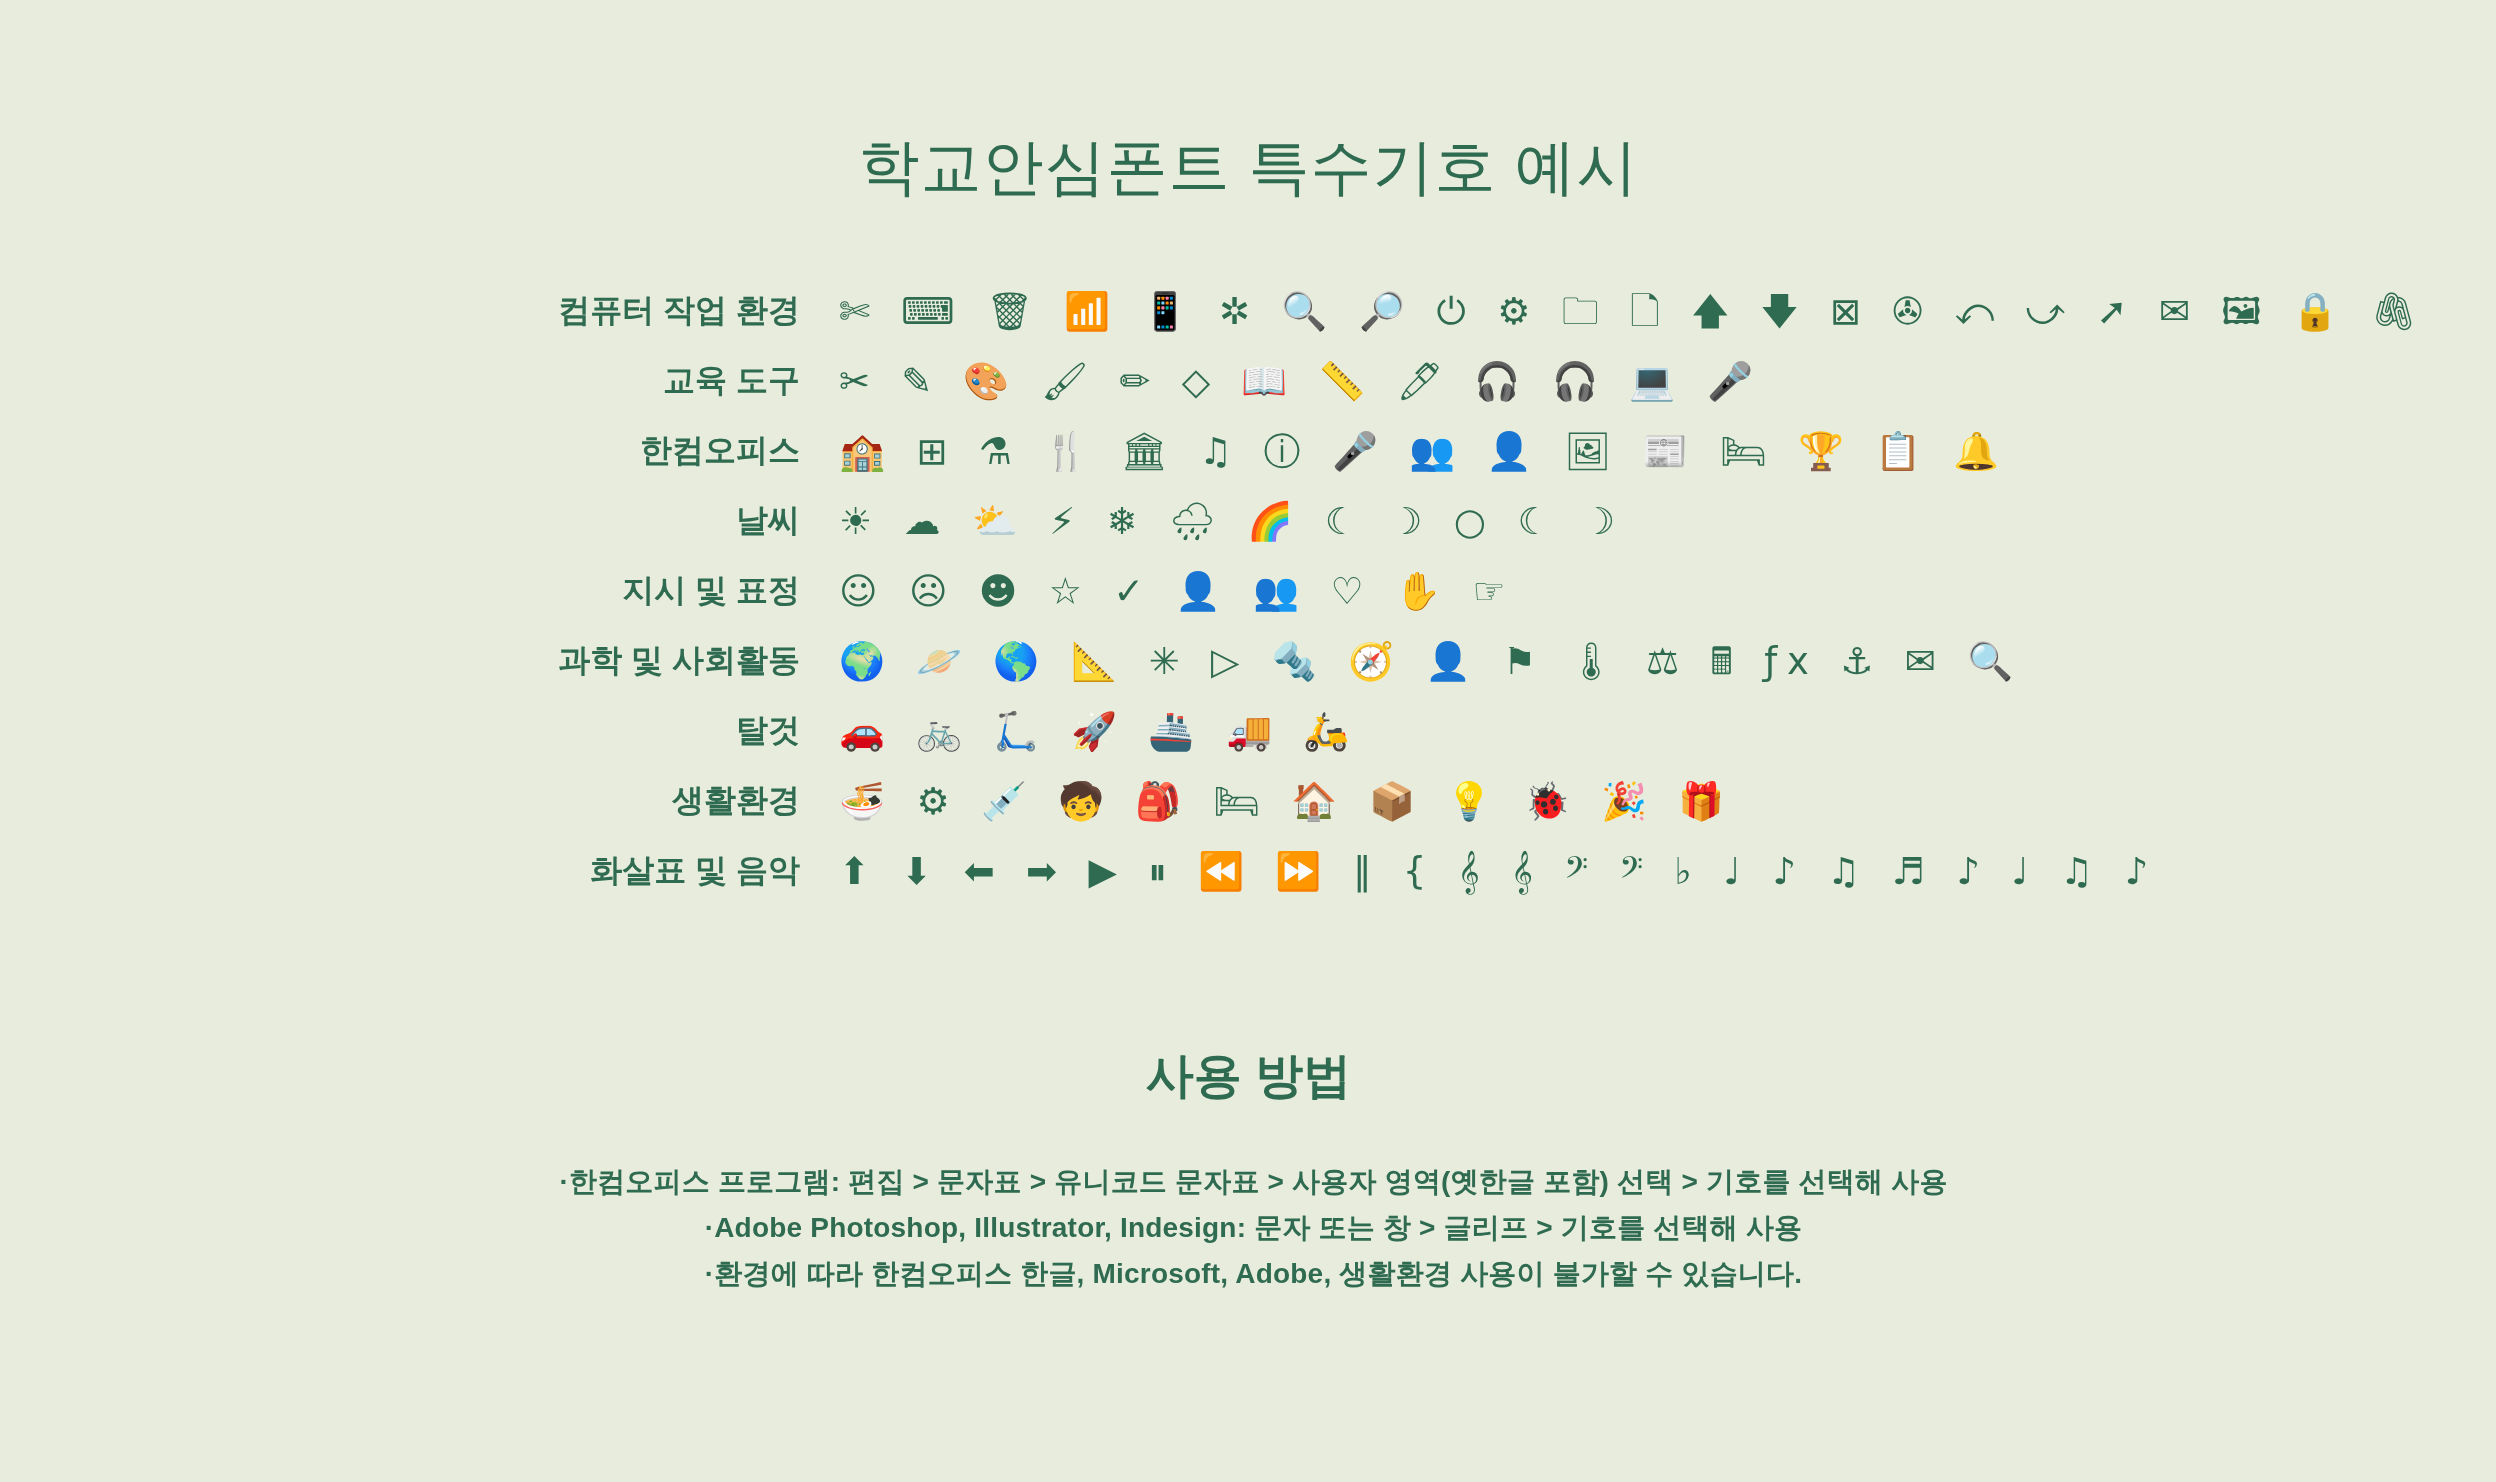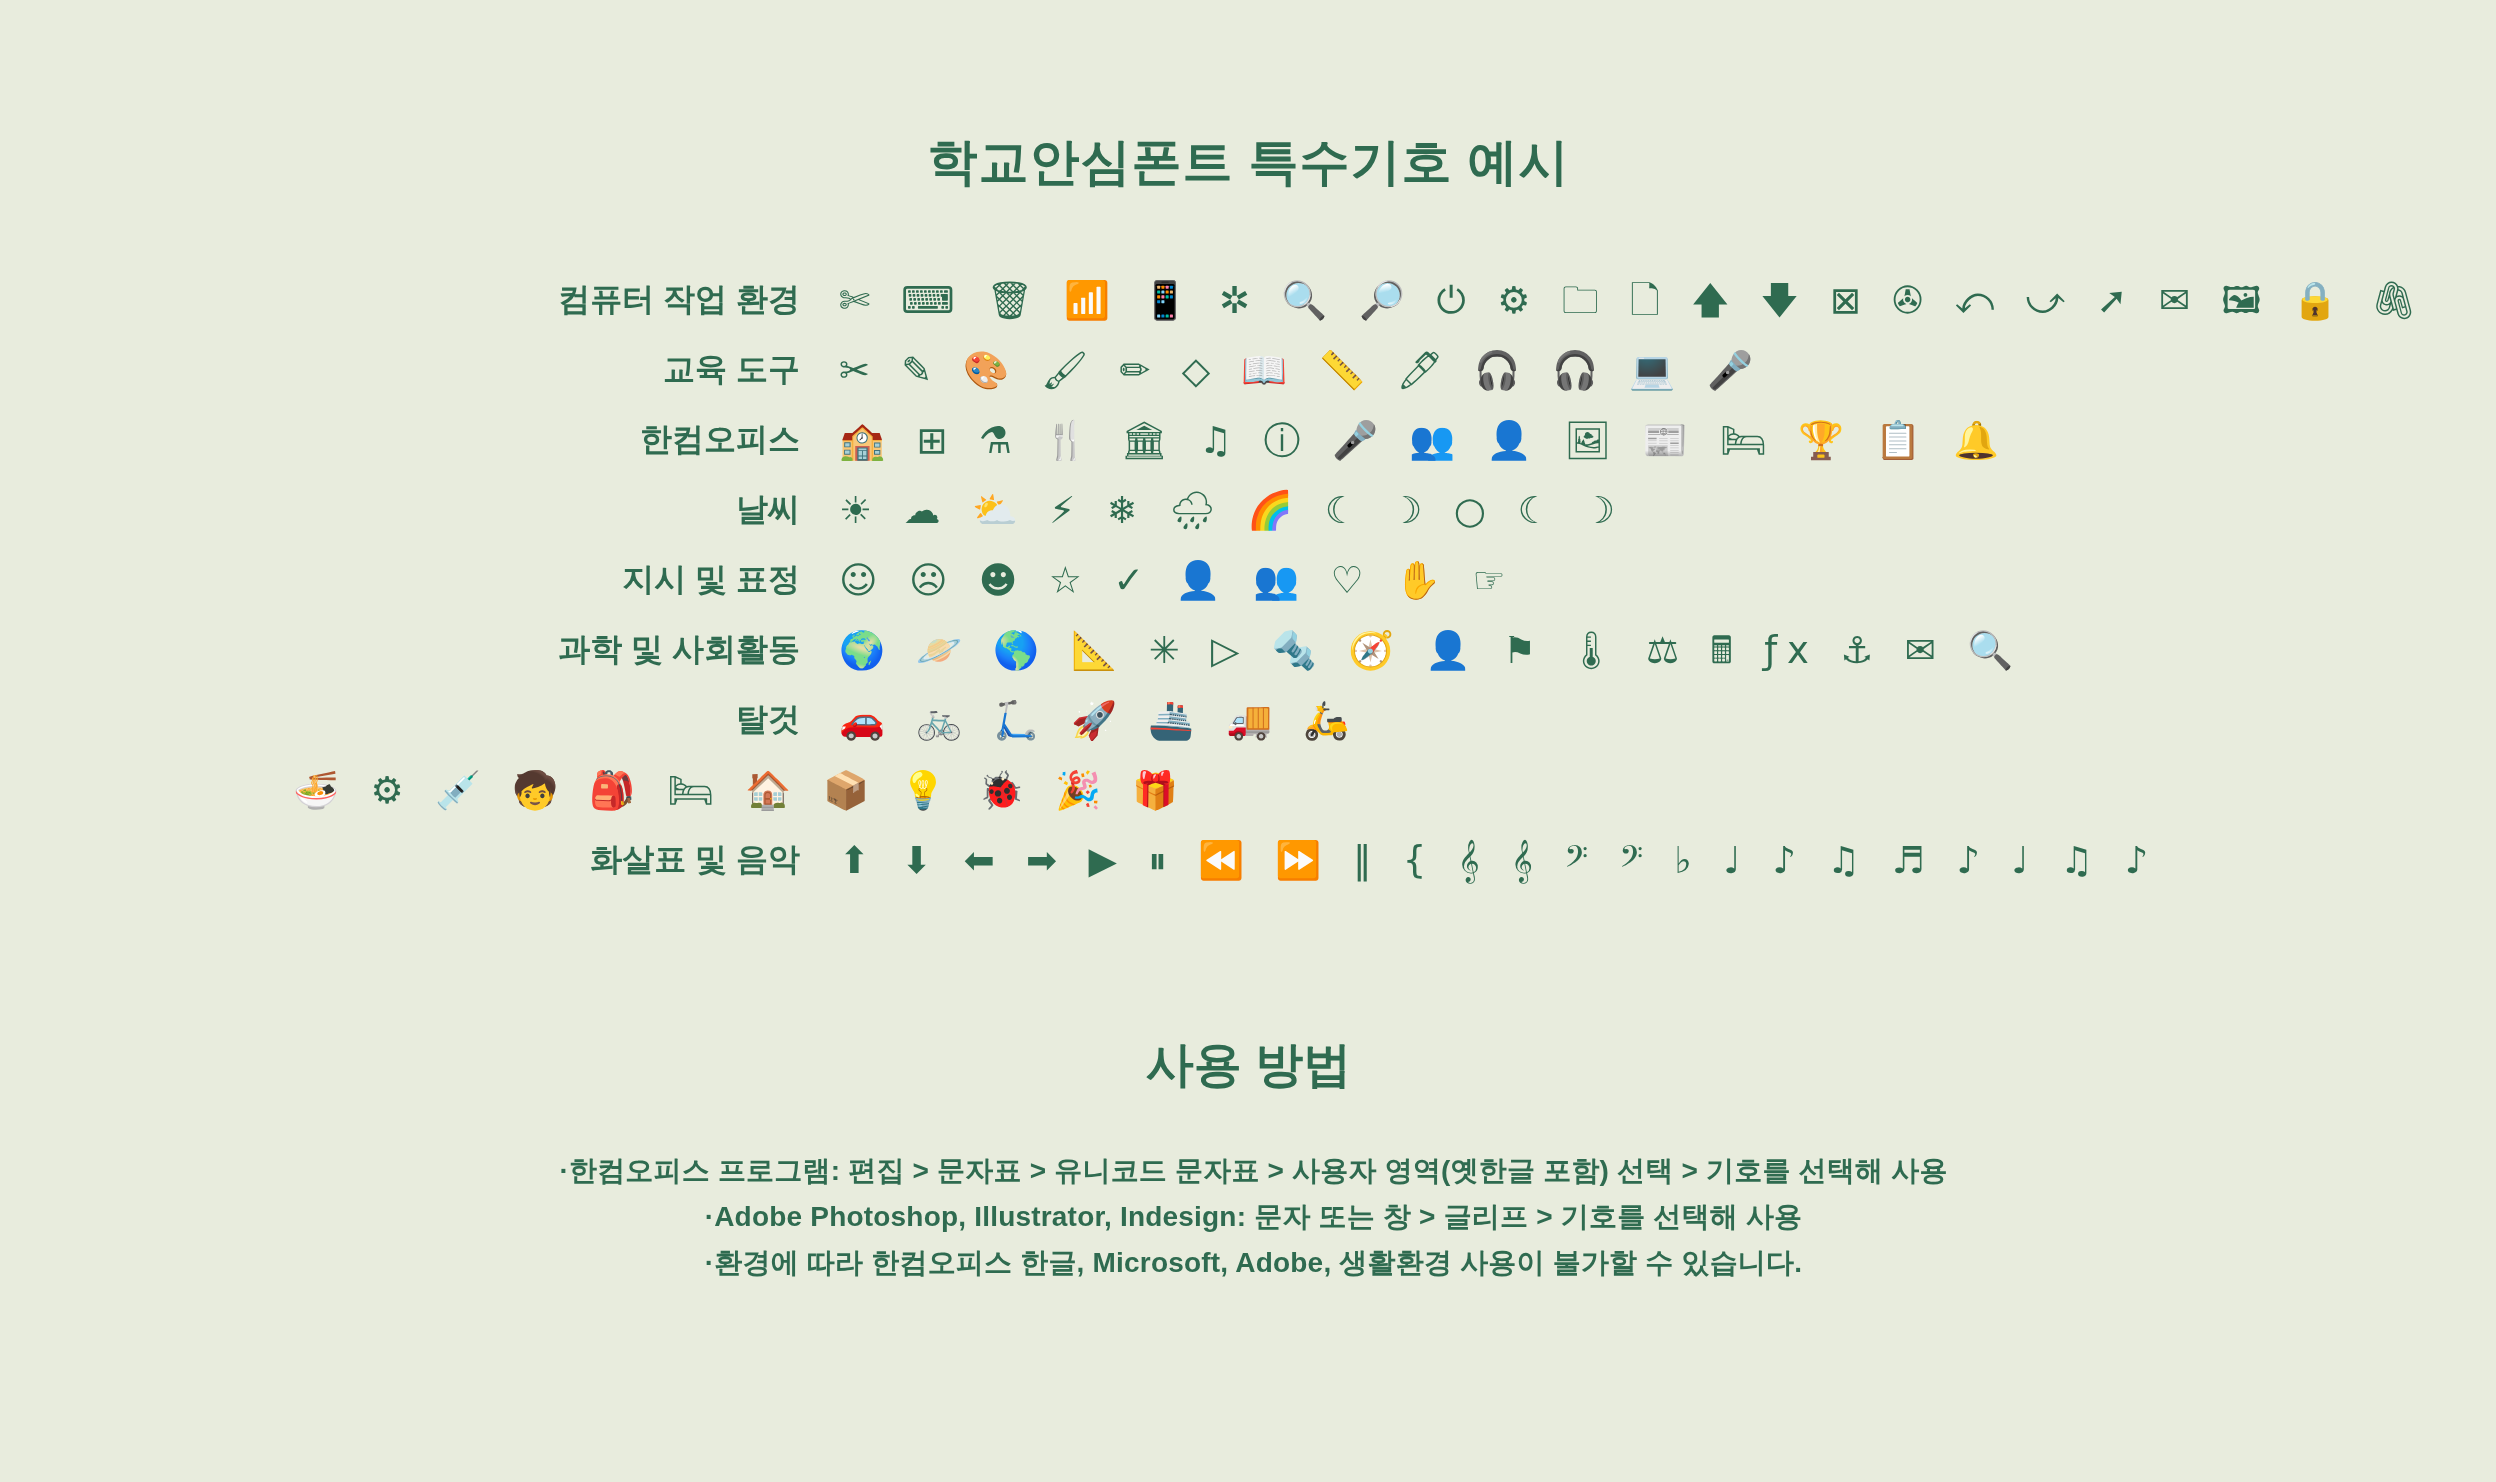--- a/index.html
+++ b/index.html
@@ -16,22 +16,22 @@
   }
   .page {
     width: 2497px;
     height: 1482px;
     position: relative;
     background: #e8ecdd;
     box-sizing: border-box;
   }
   .main-title {
     text-align: center;
-    font-size: 50px;
-    font-weight: 700;
+    font-size: 61px;
+    font-weight: 400;
     letter-spacing: 1px;
     color: #2f6b50;
     padding-top: 137px;
     line-height: 1;
   }
   .rows {
     margin-top: 78px;
     padding-left: 293px;
   }
   .row {
@@ -117,20 +117,21 @@
       <div class="row-label">과학 및 사회활동</div>
       <div class="row-glyphs">🌍 🪐 🌎 📐 ✳ ▷ 🔩 🧭 👤 ⚑ 🌡 ⚖ 🖩 ƒx ⚓ ✉ 🔍</div>
     </div>
 
     <div class="row">
       <div class="row-label">탈것</div>
       <div class="row-glyphs">🚗 🚲 🛴 🚀 🚢 🚚 🛵</div>
     </div>
 
     <div class="row">
+      <div class="row-label">생활환경</div>
       <div class="row-glyphs">🍜 ⚙ 💉 🧒 🎒 🛏 🏠 📦 💡 🐞 🎉 🎁</div>
     </div>
 
     <div class="row">
       <div class="row-label">화살표 및 음악</div>
       <div class="row-glyphs">⬆ ⬇ ⬅ ➡ ▶ ⏸ ⏪ ⏩ ‖ { 𝄞 𝄞 𝄢 𝄢 ♭ ♩ ♪ ♫ ♬ ♪ ♩ ♫ ♪</div>
     </div>
 
   </div>
 

